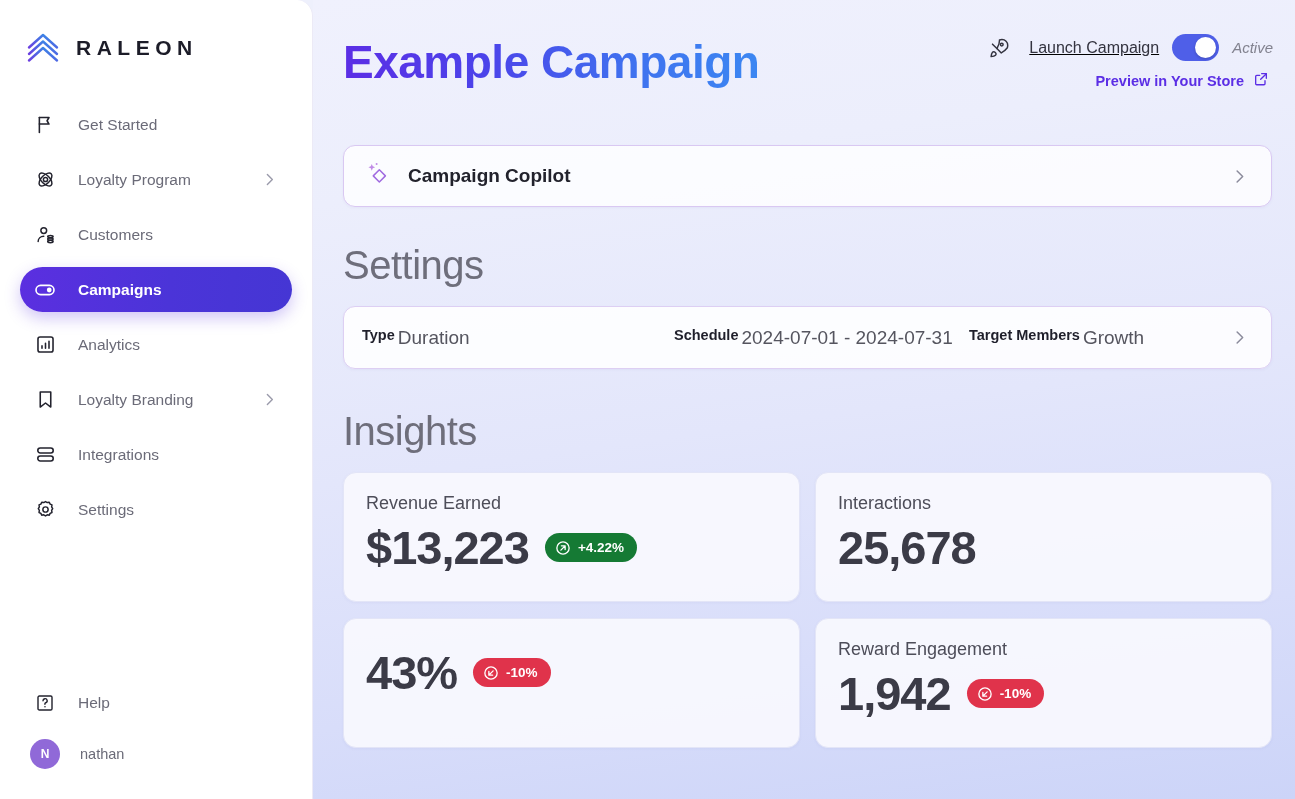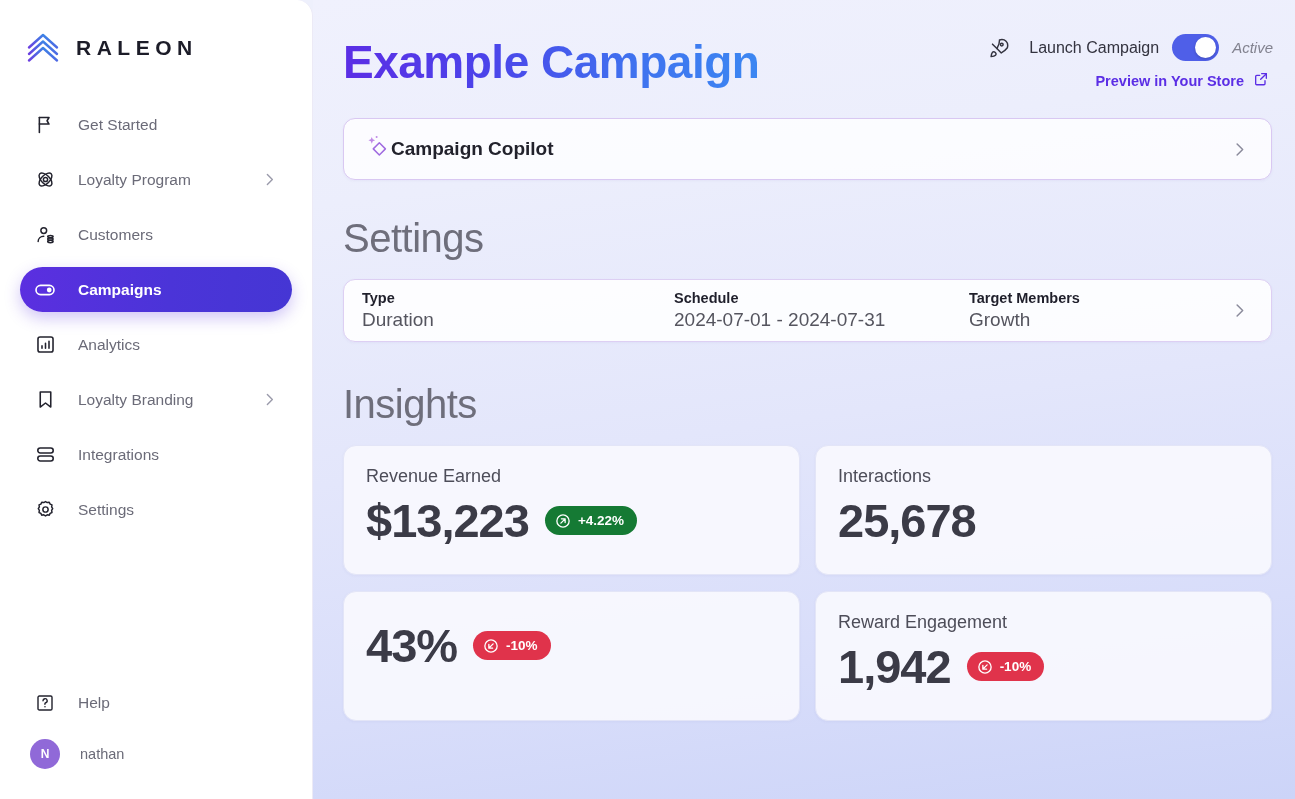--- a/index.html
+++ b/index.html
@@ -149,20 +149,21 @@
     align-items: flex-end;
     gap: 10px;
     padding-top: 12px;
   }
   .launch-row { display: flex; align-items: center; gap: 13px; }
   .launch-btn {
     display: flex; align-items: center; gap: 20px;
     cursor: pointer;
     background: transparent;
     border: none;
+    text-decoration: underline;
   }
   .launch-ico { color: #33333f; display: flex; }
   .launch-label { font-size: 16px; color: #33333f; }
 
   .toggle {
     width: 47px; height: 27px;
     border-radius: 14px;
     background: #4f5fe8;
     position: relative;
     cursor: pointer;
@@ -185,29 +186,30 @@
     display: flex; align-items: center; gap: 9px;
     font-size: 14.5px;
     font-weight: 700;
     color: #5b2ee5;
     cursor: pointer;
     padding-right: 4px;
   }
 
   
   .copilot {
-    margin-top: 4px;
+    margin-top: 31px;
     margin-right: 1px;
     height: 62px;
     background: rgba(255,255,255,.80);
     border: 1px solid #d9c8f2;
     border-radius: 12px;
     display: flex;
     align-items: center;
     padding: 0 22px 0 19px;
+    gap: 17px;
     cursor: pointer;
     box-shadow: 0 1px 3px rgba(80,60,160,.05);
   }
   .copilot-title { font-size: 19px; font-weight: 700; color: #22222c; }
   .copilot-chev { margin-left: auto; color: #8b8b9c; display: flex; }
 
   
   .section-h {
     font-size: 40px;
     font-weight: 400;
@@ -224,21 +226,21 @@
     height: 63px;
     background: rgba(255,255,255,.88);
     border: 1px solid #ddcff3;
     border-radius: 12px;
     display: flex;
     align-items: center;
     padding: 0 22px 0 18px;
     cursor: pointer;
     box-shadow: 0 1px 3px rgba(80,60,160,.05);
   }
-  .sf { display: flex; flex-direction: column; gap: 3px; }
+  .sf { display: flex; flex-direction: row; gap: 3px; }
   .sf-1 { width: 312px; }
   .sf-2 { width: 295px; }
   .sf-3 { flex: 1 1 auto; }
   .sf-label { font-size: 14.5px; font-weight: 700; color: #1f1f2b; }
   .sf-value { font-size: 19px; color: #55555f; }
   .settings-chev { color: #8b8b9c; display: flex; margin-left: auto; }
 
   
   .metrics {
     margin-top: 18px;

